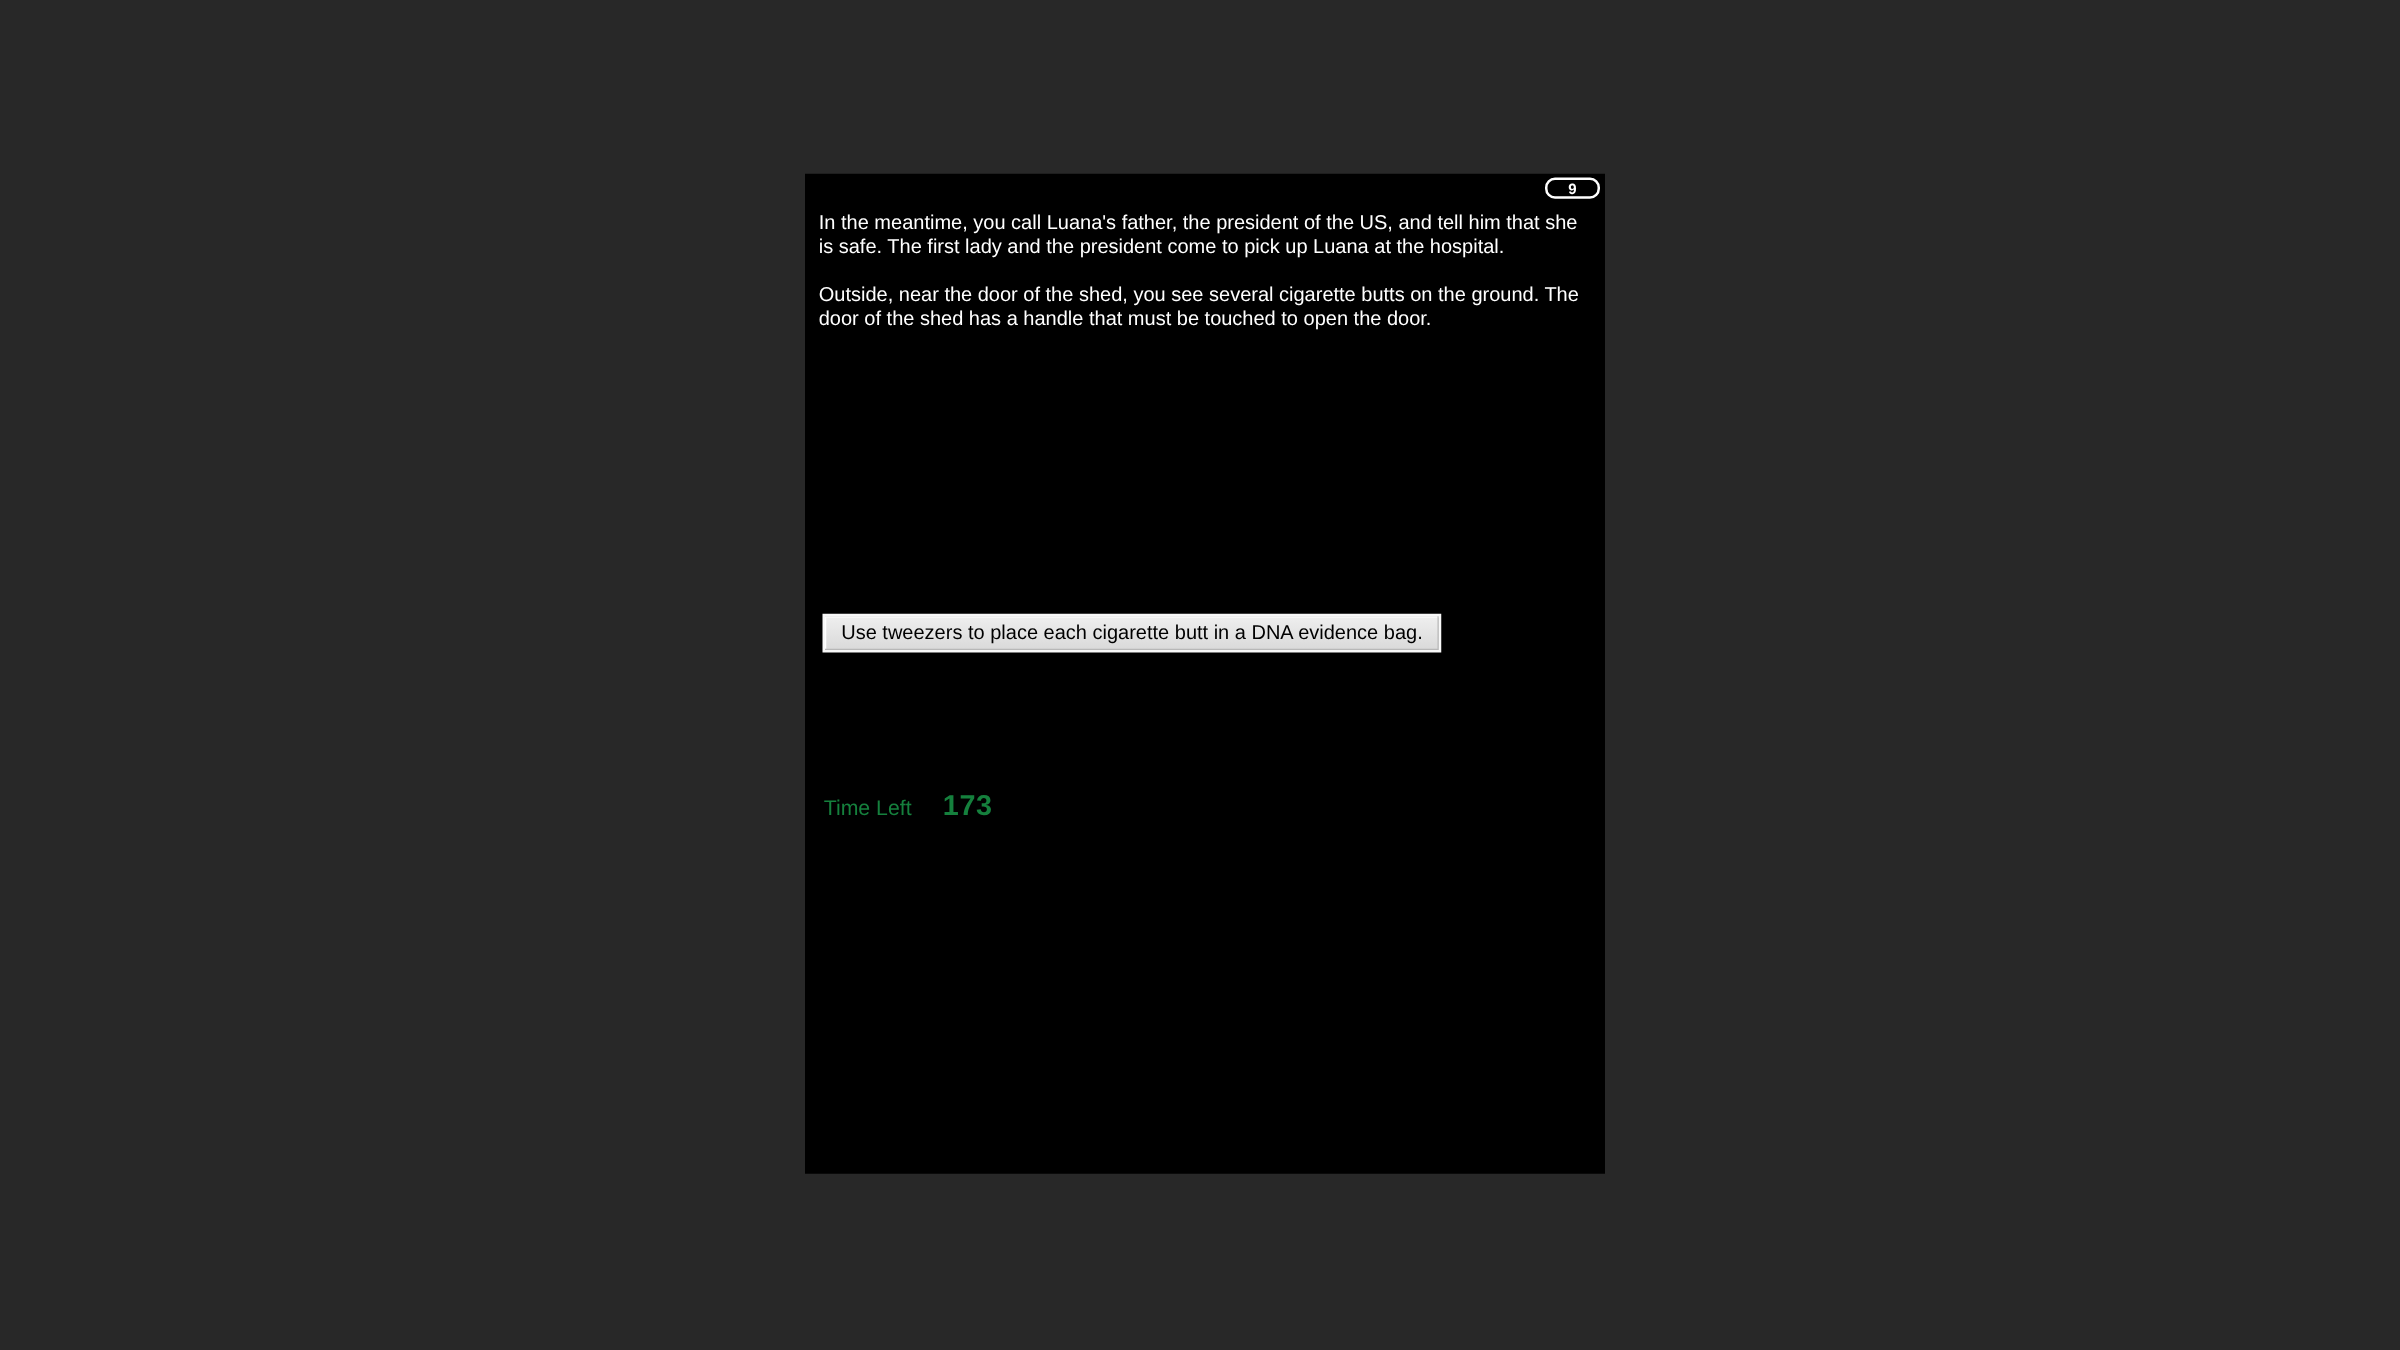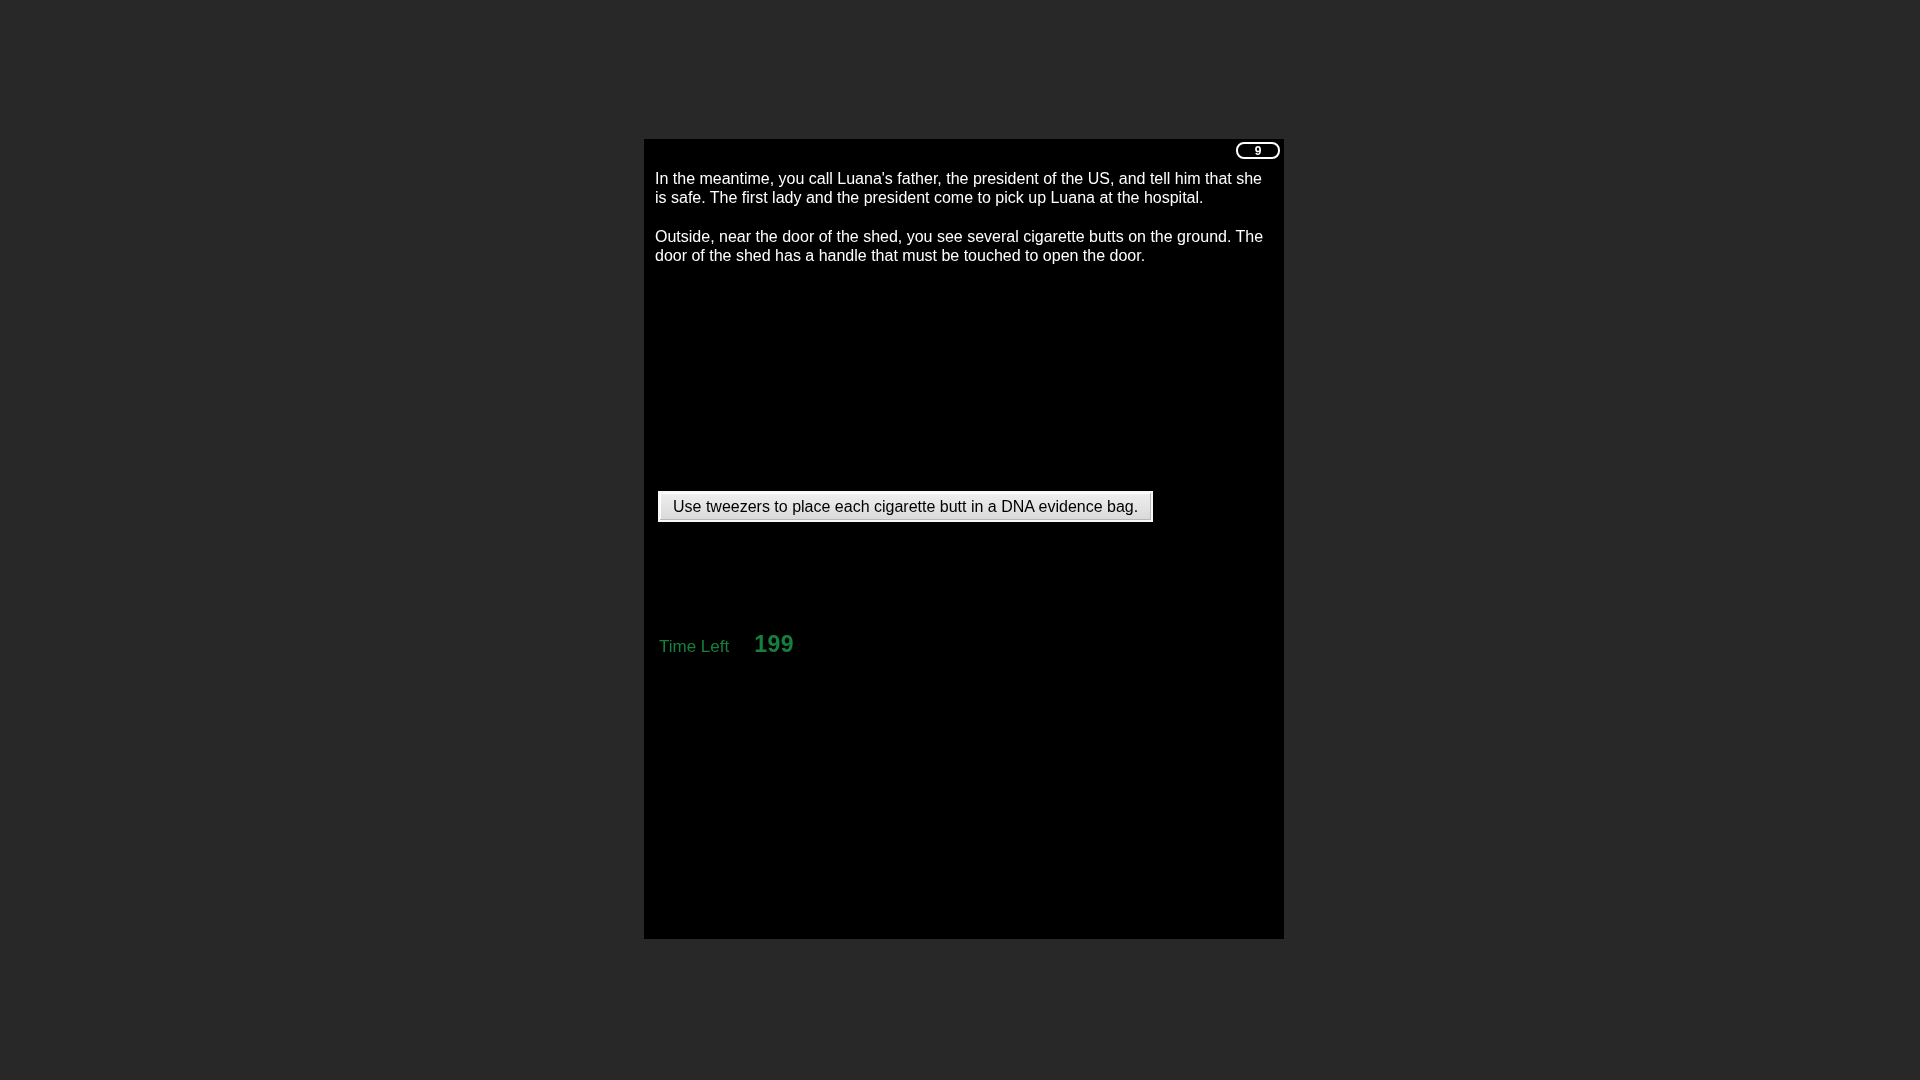--- a/index.html
+++ b/index.html
@@ -103,17 +103,17 @@
         <span class="line">Outside, near the door of the shed, you see several cigarette butts on the ground. The door of the shed has a handle that must be touched to open the door.</span>
       </div>
     </div>
 
     <div class="choices">
       <button class="choice-btn">Use tweezers to place each cigarette butt in a DNA evidence bag.</button>
     </div>
 
     <div class="status-row">
       <span class="time-left-label">Time Left</span>
-      <span class="time-left-value">199</span>
+      <span class="time-left-value">173</span>
     </div>
 
   </div>
 </div>
 
 </body></html>

